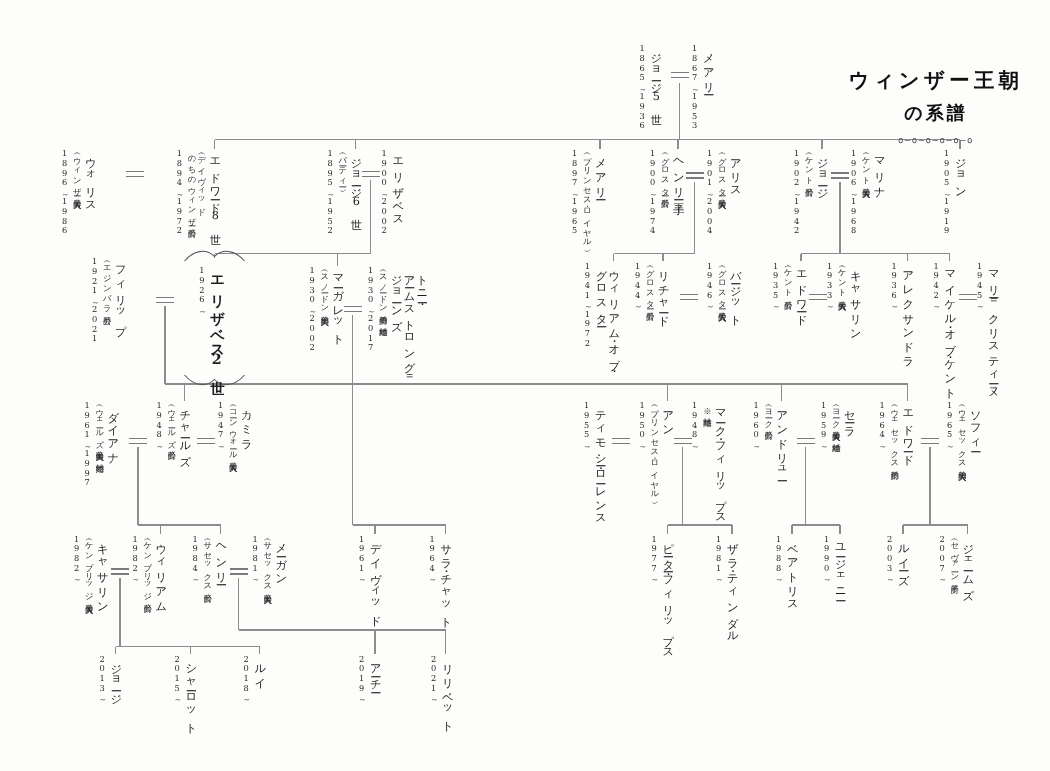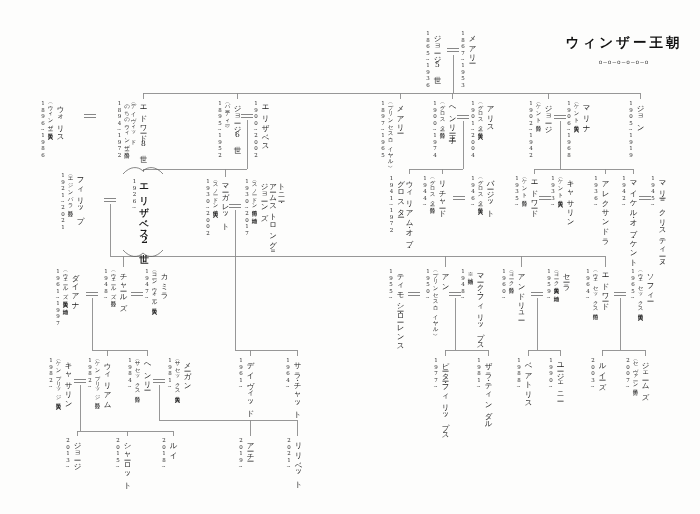--- a/index.html
+++ b/index.html
@@ -13,21 +13,21 @@
     white-space:pre-line;color:#1c1c1c;
   }
   .pname{display:block;font-size:7.5px;line-height:8.5px;letter-spacing:1px;}
   .ptitle,.pdates{
     display:block;font-size:5.5px;line-height:6.5px;letter-spacing:0.5px;
     margin-block-start:1.5px;color:#2a2a2a;
   }
   .person-big .pname{font-size:9.5px;line-height:11px;letter-spacing:0.5px;font-weight:bold;}
   .person-big .pdates{font-size:5.5px;}
   #title-block{
-    position:absolute;left:552px;top:34px;width:144px;text-align:center;color:#111;
+    position:absolute;left:552px;top:45px;width:144px;text-align:center;color:#111;
   }
   #title-line1{font-size:13.5px;font-weight:bold;letter-spacing:3px;}
   #title-line2{font-size:12px;font-weight:bold;letter-spacing:2px;margin-top:4px;}
   #title-flourish{font-size:6px;letter-spacing:1px;color:#444;margin-top:6px;font-family:"DejaVu Sans Mono",monospace;}
 </style>
 </head>
 <body>
 
 <div id="stage">
   <svg id="connectors" viewBox="0 0 700 514" xmlns="http://www.w3.org/2000/svg">
@@ -184,15 +184,16 @@
       <div class="person" style="right: 51px; top: 357px;"><span class="pname">ジェームズ</span><span class="ptitle">（セヴァーン子爵）</span><span class="pdates">2007～</span></div>
       <div class="person" style="right: 619px; top: 437px;"><span class="pname">ジョージ</span><span class="pdates">2013～</span></div>
       <div class="person" style="right: 569px; top: 437px;"><span class="pname">シャーロット</span><span class="pdates">2015～</span></div>
       <div class="person" style="right: 523px; top: 437px;"><span class="pname">ルイ</span><span class="pdates">2018～</span></div>
       <div class="person" style="right: 446px; top: 437px;"><span class="pname">アーチー</span><span class="pdates">2019～</span></div>
       <div class="person" style="right: 398px; top: 437px;"><span class="pname">リリベット</span><span class="pdates">2021～</span></div>
     </div>
 
   <div id="title-block">
     <div id="title-line1">ウィンザー王朝</div>
+    <div id="title-line2">の系譜</div>
     <div id="title-flourish">o–o–o–o–o–o</div>
   </div>
 </div>
 
 </body></html>

